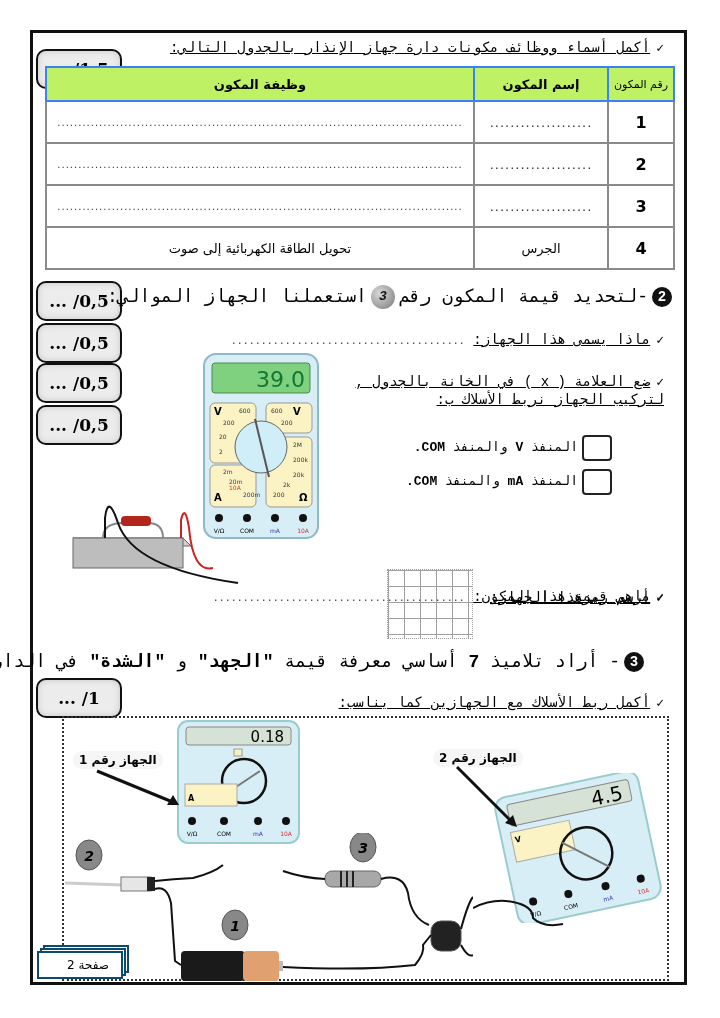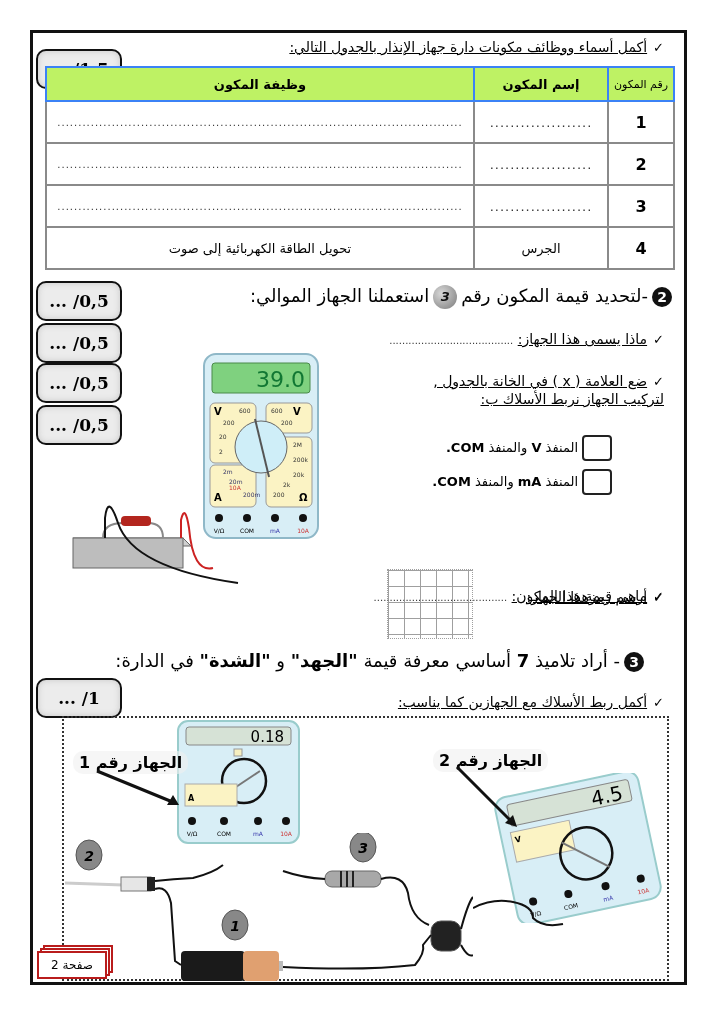--- a/index.html
+++ b/index.html
@@ -1,21 +1,21 @@
 <!DOCTYPE html>
 <html><head>
 <meta charset="utf-8">
 <style>
   html, body { margin: 0; padding: 0; background: #ffffff; }
   body { width: 720px; height: 1018px; position: relative; overflow: hidden;
          font-family: "DejaVu Sans", sans-serif; color: #000; }
   .page { position: absolute; left: 30px; top: 30px; width: 657px; height: 955px;
           border: 3px solid #111; box-sizing: border-box; }
   .abs { position: absolute; }
-  .rtl { direction: rtl; unicode-bidi: plaintext; }
+  .rtl { direction: rtl; unicode-bidi: plaintext; font-family: Liberation Mono, monospace; }
   .ul { text-decoration: underline; }
   .score { position: absolute; width: 82px; height: 36px; border: 2px solid #111;
            border-radius: 10px; background: #ececec;
            font-family: "DejaVu Serif", serif; font-weight: bold; font-size: 17px;
            display: flex; align-items: center; justify-content: center;
            box-shadow: inset 0 0 6px #c8c8c8; direction: ltr; }
   .check { font-size: 13px; margin-left: 6px; }
   .q { font-size: 14px; white-space: nowrap; }
   table.comp { position: absolute; left: 12px; top: 33px; width: 630px;
                border-collapse: collapse; direction: rtl; font-size: 13px; }
@@ -38,26 +38,26 @@
   .opt { font-size: 13px; white-space: nowrap; }
   .opt b { font-size: 13px; }
   .grid { position: absolute; left: 354px; top: 536px; width: 84px; height: 68px;
           background-image:
             linear-gradient(to right, #777 1px, transparent 1px),
             linear-gradient(to bottom, #777 1px, transparent 1px);
           background-size: 16px 16px; opacity: .7;
           border: 1px dotted #777; }
   .dashedframe { position: absolute; left: 29px; top: 683px; width: 607px; height: 265px;
                  border: 2px dotted #333; box-sizing: border-box; }
-  .lbl-dev { font-family: "DejaVu Sans", sans-serif; font-weight: bold; font-size: 16px;
+  .lbl-dev { font-family: "DejaVu Sans", sans-serif; font-weight: bold; font-size: 12px;
              direction: rtl; position: absolute; background: rgba(240,240,240,.6);
              padding: 2px 6px; border-radius: 10px; }
   .pagetag { position: absolute; left: 4px; top: 918px; width: 66px; height: 24px;
-             border: 2px solid #b91c1c; background: #fff; font-size: 12px;
-             display: flex; align-items: center; justify-content: center; direction: rtl; }
+             border: 2px solid #0c4a6e; background: #fff; font-size: 12px;
+             display: flex; align-items: center; justify-content: center; direction: rtl; padding-left: 16px; }
   .pagetag.back1 { left: 10px; top: 912px; }
   .pagetag.back2 { left: 7px; top: 915px; }
   svg text { font-family: "DejaVu Sans", sans-serif; }
 </style>
 </head>
 <body>
 
 <div class="page">
 
   <div class="score" style="left:3px; top:16px;">

